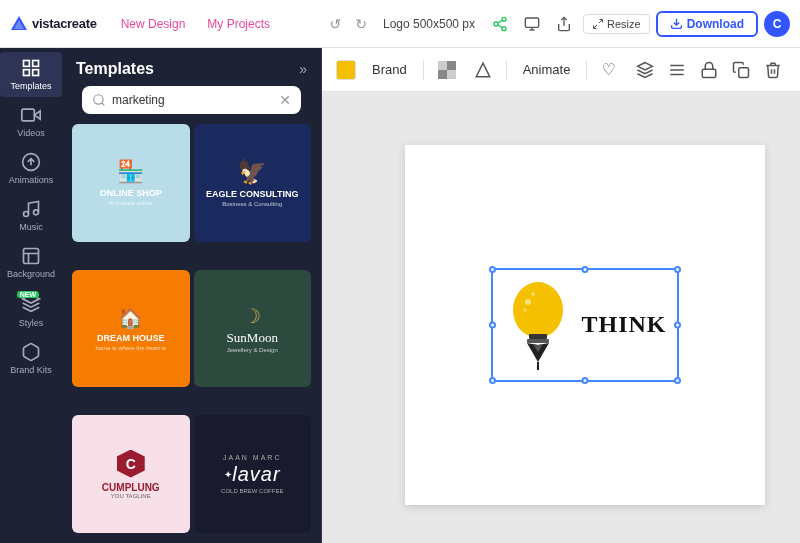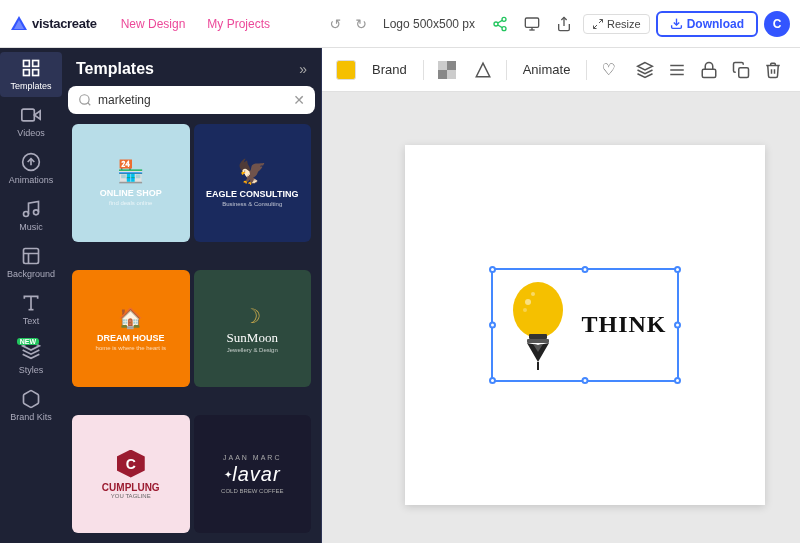--- a/index.html
+++ b/index.html
@@ -34,21 +34,21 @@
     .sidebar-icon-label { font-size: 9px; color: #aab; }
     .sidebar-icon-item.active .sidebar-icon-label { color: #fff; }
     .new-badge { background: #22c55e; color: #fff; font-size: 7px; font-weight: 700; padding: 0 3px; border-radius: 3px; position: absolute; top: -2px; right: 2px; }
     .badge-wrap { position: relative; }
 
     
     .templates-panel { width: 260px; background: #1e2235; border-right: 1px solid #2d3455; display: flex; flex-direction: column; }
     .panel-header { display: flex; align-items: center; justify-content: space-between; padding: 12px 14px 8px; }
     .panel-title { color: #fff; font-size: 16px; font-weight: 700; }
     .panel-collapse-btn { background: none; border: none; color: #aaa; cursor: pointer; font-size: 14px; }
-    .search-bar { margin: 0 6px 10px; background: #fff; border-radius: 8px; display: flex; align-items: center; padding: 6px 10px; gap: 6px; }
+    .search-bar { margin: 0 20px 10px; background: #fff; border-radius: 8px; display: flex; align-items: center; padding: 6px 10px; gap: 6px; }
     .search-input { border: none; outline: none; font-size: 12px; flex: 1; color: #333; background: transparent; }
     .search-clear { background: none; border: none; cursor: pointer; color: #999; font-size: 14px; }
     .templates-grid { display: grid; grid-template-columns: 1fr 1fr; gap: 4px; padding: 0 10px; overflow-y: auto; flex: 1; }
     .template-card { border-radius: 6px; overflow: hidden; cursor: pointer; aspect-ratio: 1; position: relative; }
 
     
     .card-1 { background: #b8dde8; display: flex; flex-direction: column; align-items: center; justify-content: center; }
     .card-2 { background: #1a2a5e; display: flex; flex-direction: column; align-items: center; justify-content: center; }
     .card-3 { background: #f57c00; display: flex; flex-direction: column; align-items: center; justify-content: center; }
     .card-4 { background: #2d4a3e; display: flex; flex-direction: column; align-items: center; justify-content: center; }
@@ -193,28 +193,20 @@
 
 
     <div class="sidebar-icon-item">
       <svg viewBox="0 0 24 24" fill="none" stroke="#aab" stroke-width="2">
           <rect x="3" y="3" width="18" height="18" rx="2"></rect>
           <path d="M3 9h18M9 21V9"></path>
         </svg>
       <span class="sidebar-icon-label">Background</span>
     </div>
 
-    <div class="sidebar-icon-item">
-      <svg viewBox="0 0 24 24" fill="none" stroke="#aab" stroke-width="2">
-          <polyline points="4 7 4 4 20 4 20 7"></polyline>
-          <line x1="9" y1="20" x2="15" y2="20"></line>
-          <line x1="12" y1="4" x2="12" y2="20"></line>
-        </svg>
-      <span class="sidebar-icon-label">Text</span>
-    </div>
 
     <div class="sidebar-icon-item">
       <div class="badge-wrap">
         <svg width="20" height="20" viewBox="0 0 24 24" fill="none" stroke="#aab" stroke-width="2">
             <path d="M12 2L2 7l10 5 10-5-10-5z"></path>
             <path d="M2 17l10 5 10-5"></path>
             <path d="M2 12l10 5 10-5"></path>
           </svg>
         <span class="new-badge">NEW</span>
       </div>

